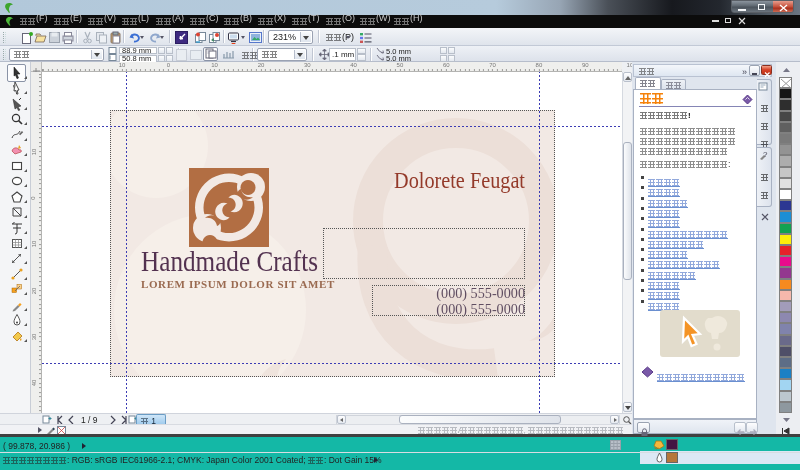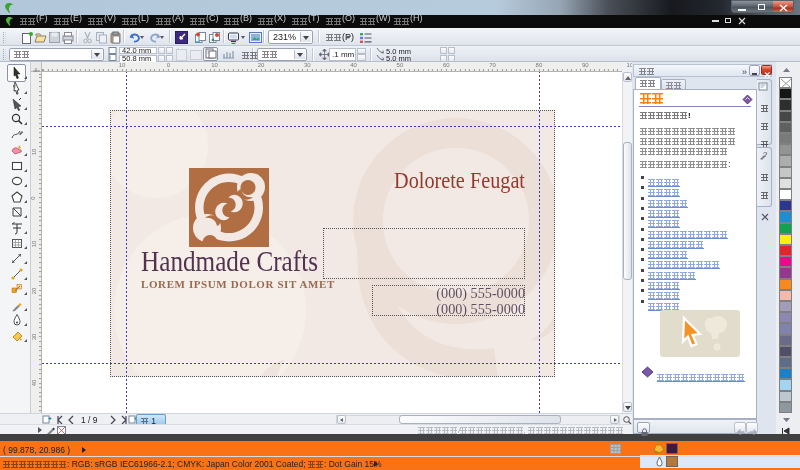--- a/index.html
+++ b/index.html
@@ -37,21 +37,21 @@
 background-image:repeating-linear-gradient(0deg,#9a9a98 0 1px,transparent 1px 4.633px);background-position:8px 3.1px;background-size:3px 100%;background-repeat:repeat-y}
 .vl{position:absolute;left:0px;font-size:6px;color:#787878;transform:translateY(-50%) rotate(-90deg)}
 #canvas{position:absolute;left:42px;top:72px;width:580px;height:341px;background:#fff;overflow:hidden}
 
 #vscroll{position:absolute;left:622px;top:72px;width:10px;height:341px;background:#f2f3f5;border-left:1px solid #d5d9e0}
 .sbtn{position:absolute;background:linear-gradient(#fdfdfe,#e6eaf0);border:1px solid #b9c0cc;border-radius:2px}
 .sthumb{position:absolute;background:linear-gradient(90deg,#fbfcfd,#dfe3ea);border:1px solid #aab1bf;border-radius:3px}
 
 #pagenav{position:absolute;left:0;top:413px;width:632px;height:11px;background:#eef0f3;border-top:1px solid #d0d4dc}
 #docpal{position:absolute;left:0;top:424px;width:632px;height:10px;background:#f1f2f5;border-top:1px solid #d8dbe1}
-#status{position:absolute;left:0;top:434px;width:800px;height:36px;background:#f97316;border-top:7px solid #404040}
+#status{position:absolute;left:0;top:434px;width:800px;height:36px;background:#14b8a6;border-top:3px solid #404040}
 
 #docker{position:absolute;left:632px;top:62px;width:168px;height:372px;background:#dfe5ee}
 #dktitle{position:absolute;left:1px;top:2px;width:139px;height:13px;background:linear-gradient(#f4f7fb,#dee6f1);border:1px solid #b9c2d2;font-size:9px;color:#333}
 #dkcontent{position:absolute;left:1px;top:27px;width:124px;height:330px;background:#fff;border:1px solid #a8b1c2;font-size:9px;line-height:10px}
 .lnk{color:#3a63c0;border-bottom:1px solid #6a8fd0;display:inline-block;height:9px;line-height:0}
 .lnk i{vertical-align:top;margin-top:1px}
 .bu{display:inline-block;width:3px;height:3px;background:#444;margin-right:4px;vertical-align:2px}
 .hl{position:absolute;left:7px;line-height:0}
 
 #pal{position:absolute;left:776px;top:62px;width:24px;height:372px;background:#eceef2}
@@ -190,21 +190,21 @@
     <div class="combo" style="left:9px;top:1.5px;width:95px;height:13px;line-height:11px;padding-left:4px"><i class="c7"></i><i class="c7"></i><span class="cbtn">
         <span class="arr" style="top:3.5px"></span>
       </span></div>
     <svg class="ab" style="left:108px;top:1px" width="10" height="7">
       <rect x="1" y="0.5" width="7" height="6" fill="#fff" stroke="#789"></rect>
     </svg>
     <svg class="ab" style="left:108px;top:8px" width="10" height="7">
       <rect x="1" y="0.5" width="7" height="6" fill="#fff" stroke="#789"></rect>
       <path d="M2 1.5 v4" stroke="#789"></path>
     </svg>
-    <div class="ab" style="left:119px;top:0.5px;width:38px;height:7.5px;background:#fff;border:1px solid #b8bfca;font-size:7.5px;line-height:6px;padding-left:2px;color:#222">42.0 mm</div>
+    <div class="ab" style="left:119px;top:0.5px;width:38px;height:7.5px;background:#fff;border:1px solid #b8bfca;font-size:7.5px;line-height:6px;padding-left:2px;color:#222">88.9 mm</div>
     <div class="ab" style="left:119px;top:8.5px;width:38px;height:22px;background:#fff;border:1px solid #b8bfca;font-size:7.5px;line-height:6px;padding-left:2px;color:#222">50.8 mm</div>
     <div class="ab" style="left:158px;top:0.5px;width:7px;height:7.5px;background:linear-gradient(#fbfcfd,#e3e8ef);border:1px solid #b8bfca"></div>
     <div class="ab" style="left:158px;top:8.5px;width:7px;height:7.5px;background:linear-gradient(#fbfcfd,#e3e8ef);border:1px solid #b8bfca"></div>
     <div class="ab" style="left:166px;top:0.5px;width:7px;height:7.5px;background:linear-gradient(#fbfcfd,#e3e8ef);border:1px solid #b8bfca"></div>
     <div class="ab" style="left:166px;top:8.5px;width:7px;height:7.5px;background:linear-gradient(#fbfcfd,#e3e8ef);border:1px solid #b8bfca"></div>
     <div class="sep" style="left:178px;top:1.5px"></div>
     <div class="ab" style="left:176px;top:2.5px;width:11px;height:12px;border:1px solid #c8cdd6;background:#e9edf2"></div>
     <div class="ab" style="left:190px;top:3.5px;width:12px;height:10px;border:1px solid #c8cdd6;background:#e9edf2"></div>
     <div class="ab" style="left:203px;top:1px;width:15px;height:14px;border:1px solid #8a93a6;border-radius:2px;background:#fdfdfe"></div>
     <svg class="ic" style="left:205px;top:1.5px" width="13" height="12">

